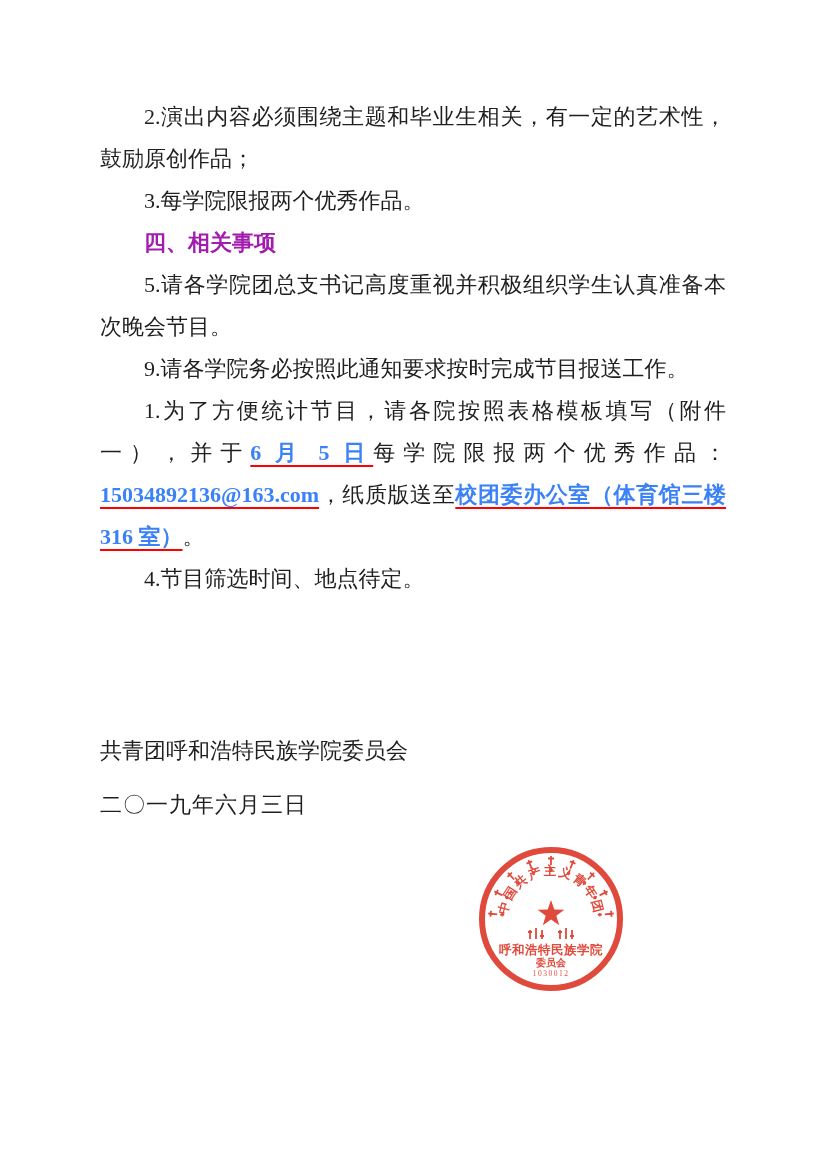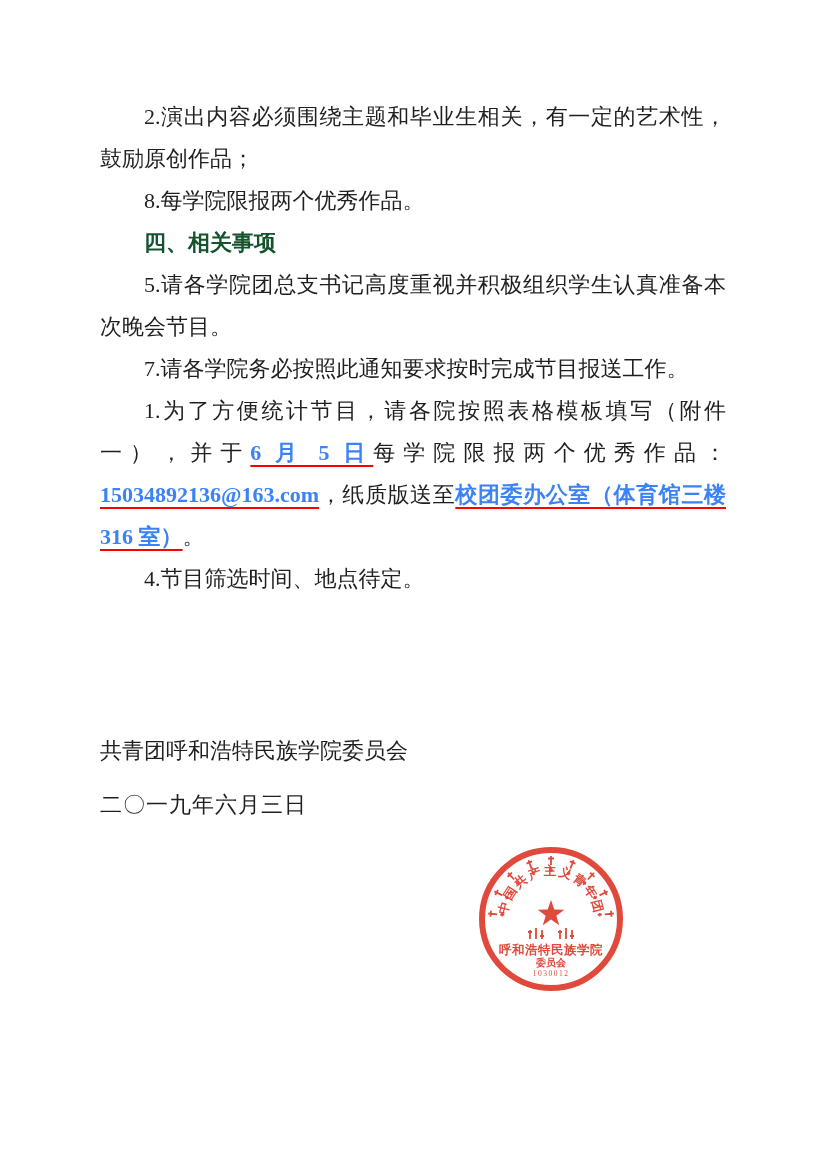--- a/index.html
+++ b/index.html
@@ -24,21 +24,21 @@
     text-indent:44px;
     color:#1f1f1f;
   }
   p.heading{
     margin:0;
     font-size:22px;
     line-height:42px;
     text-indent:44px;
     font-weight:700;
     font-family:"Liberation Sans","DejaVu Sans",sans-serif;
-    color:#14532d;
+    color:#a21caf;
   }
   .hl{
     color:#3b82f6;
     font-weight:700;
     text-decoration:underline;
     text-decoration-color:#ff0000;
     text-decoration-thickness:2px;
     text-underline-offset:5px;
   }
   p.attachment{margin-top:42px;}
@@ -62,27 +62,27 @@
   .seal svg{display:block;width:100%;height:100%;}
 </style>
 </head>
 <body>
 
 <div class="page">
   <div class="content">
 
     <p class="body-p">2.演出内容必须围绕主题和毕业生相关，有一定的艺术性，鼓励原创作品；</p>
 
-    <p class="body-p">8.每学院限报两个优秀作品。</p>
+    <p class="body-p">3.每学院限报两个优秀作品。</p>
 
     <p class="heading">四、相关事项</p>
 
     <p class="body-p">5.请各学院团总支书记高度重视并积极组织学生认真准备本次晚会节目。</p>
 
-    <p class="body-p">7.请各学院务必按照此通知要求按时完成节目报送工作。</p>
+    <p class="body-p">9.请各学院务必按照此通知要求按时完成节目报送工作。</p>
 
     <p class="body-p"><span>1.为了方便统计节目，请各院按照表格模板填写（附件一），并于</span><span class="hl">6 月 5 日</span><span>每学院限报两个优秀作品：</span><span class="hl">15034892136@163.com</span><span>，纸质版送至</span><span class="hl">校团委办公室（体育馆三楼 316 室）</span><span>。</span></p>
 
     <p class="body-p">4.节目筛选时间、地点待定。</p>
 
 
     <div class="signature-block">
       <p class="sig-line sig-org">共青团呼和浩特民族学院委员会</p>
       <p class="sig-line sig-date">二〇一九年六月三日</p>
     </div>

